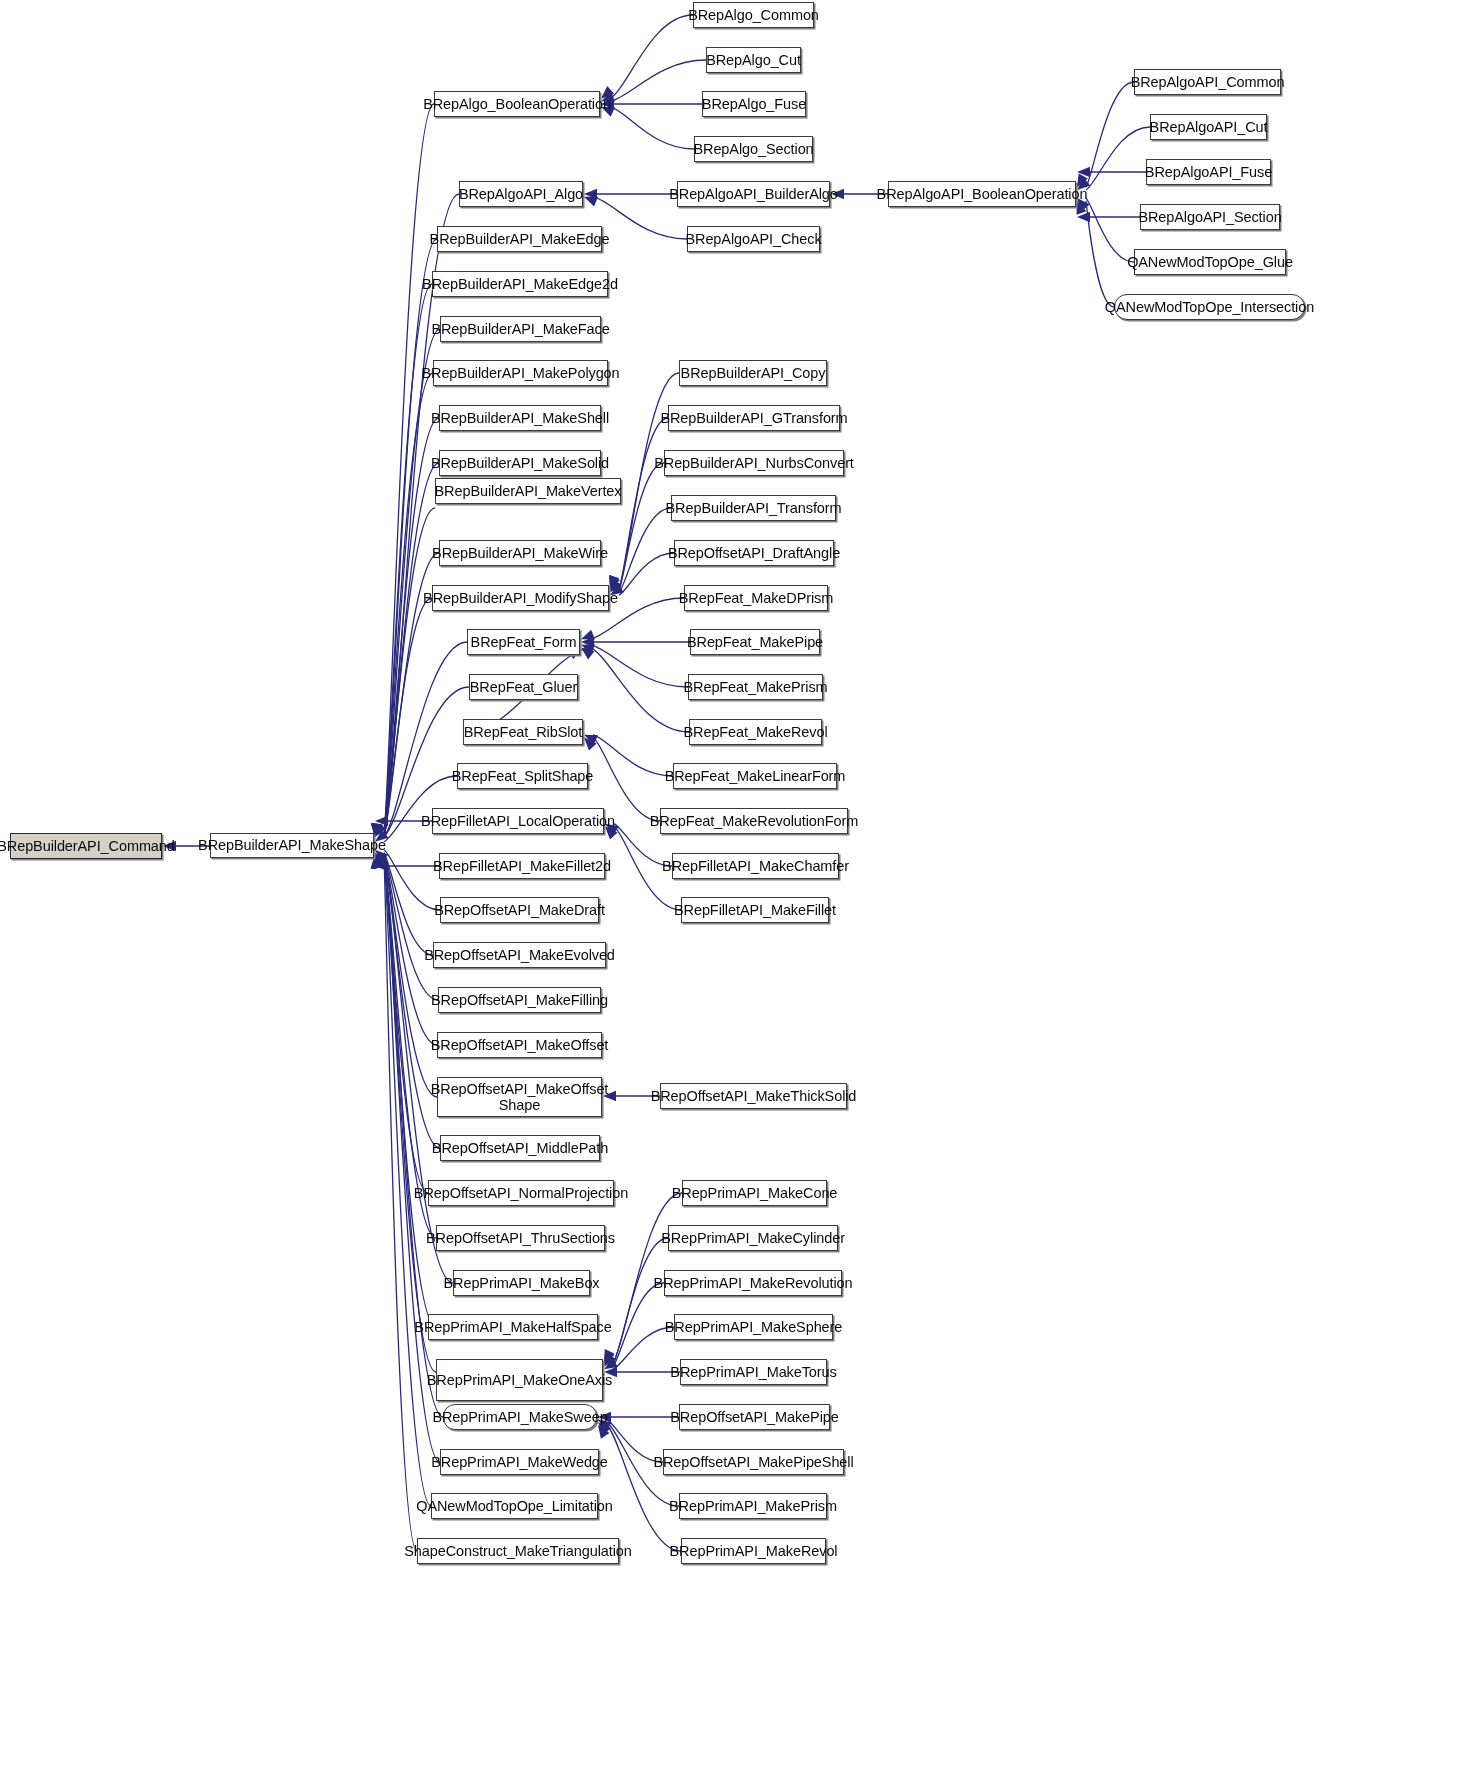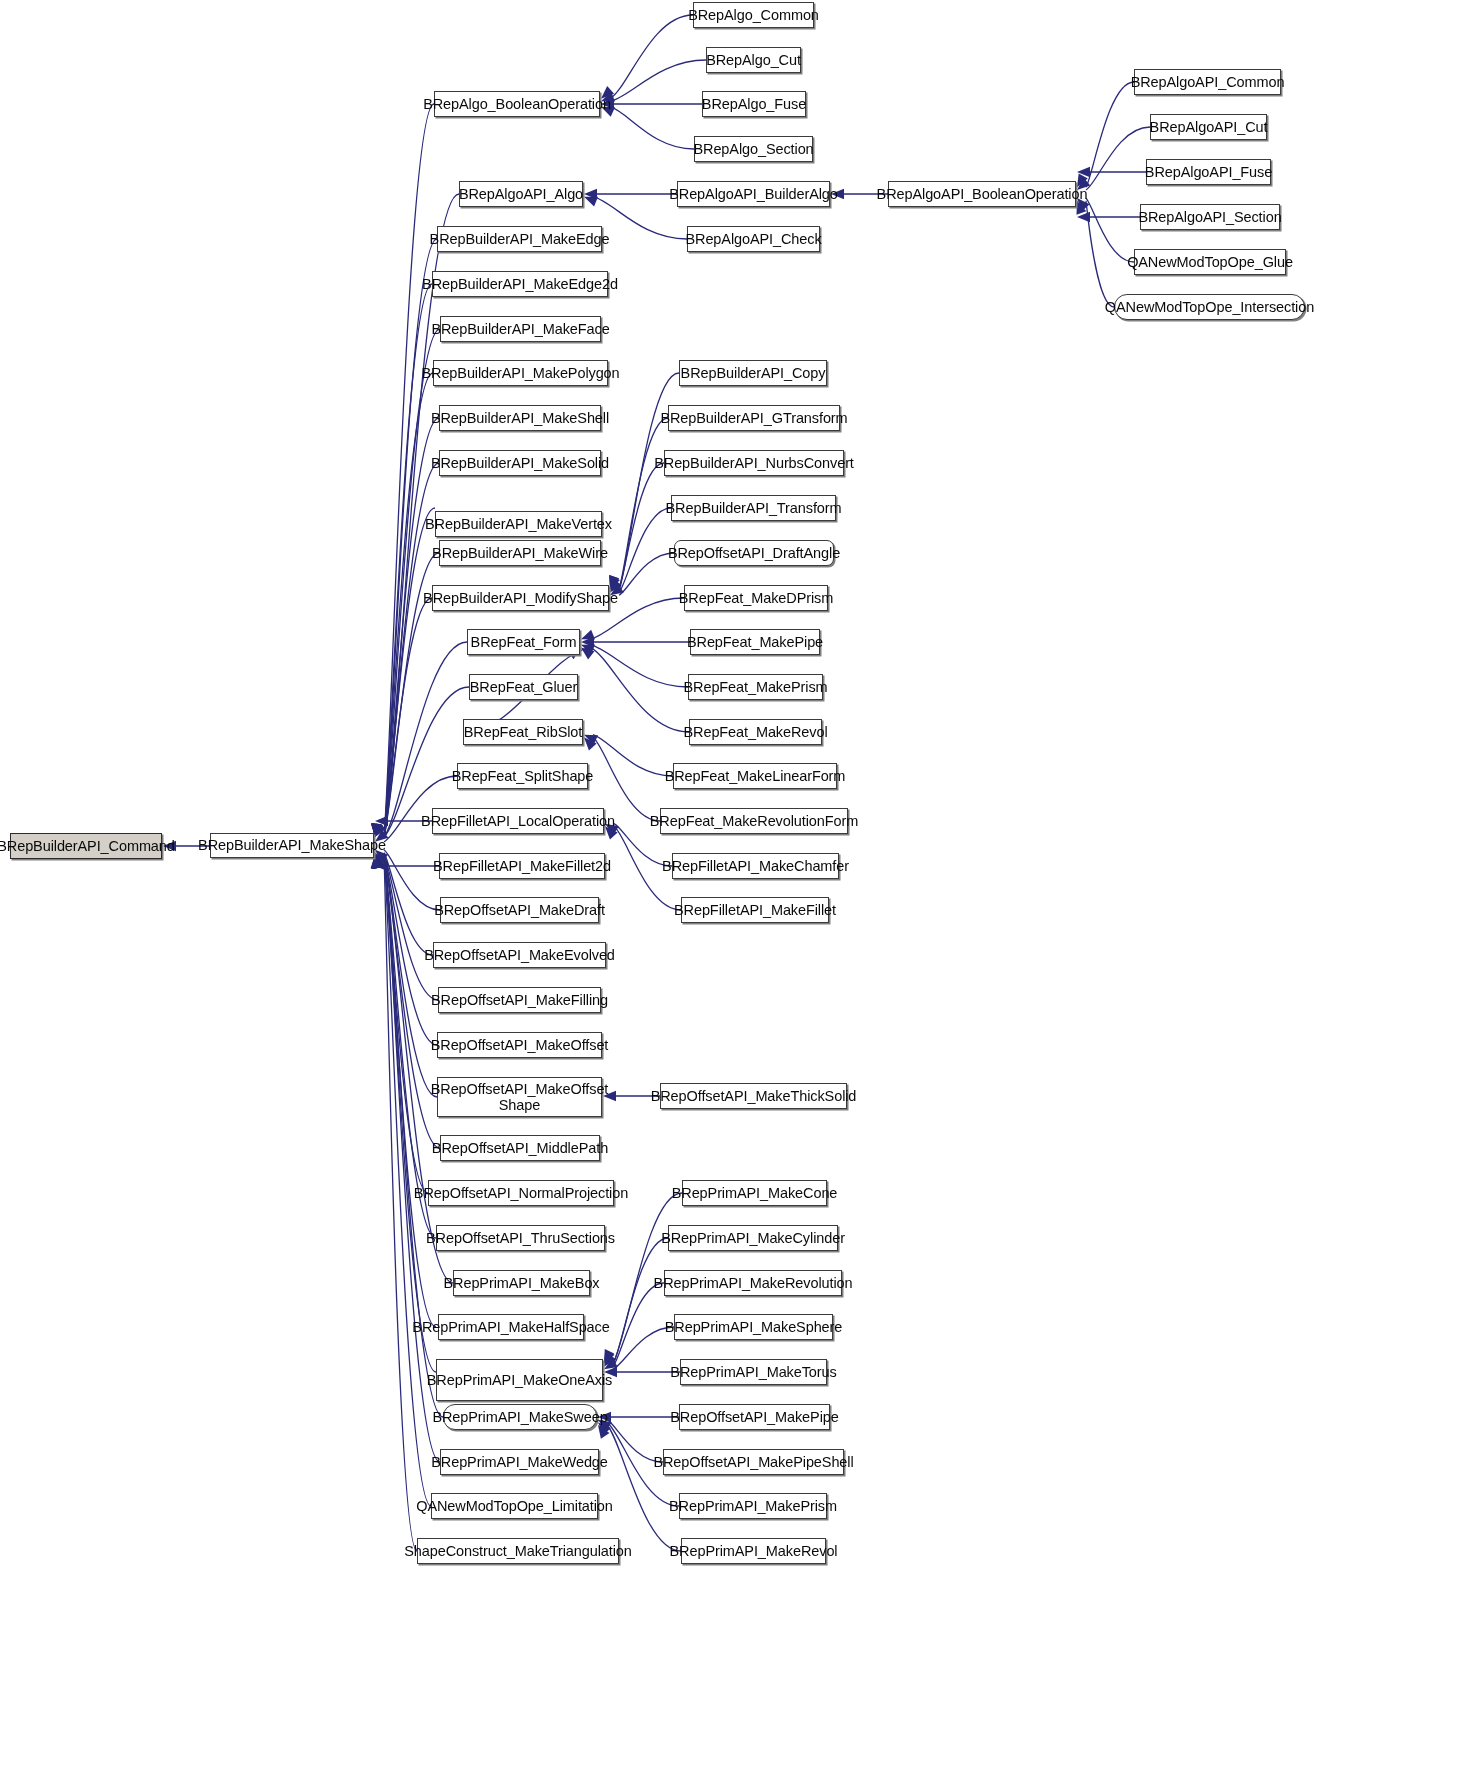--- a/index.html
+++ b/index.html
@@ -207,28 +207,28 @@
     <div class="node" style="left: 1146px; top: 159px; width: 125px; height: 26px;">BRepAlgoAPI_Fuse</div>
     <div class="node" style="left: 1140px; top: 204px; width: 140px; height: 26px;">BRepAlgoAPI_Section</div>
     <div class="node" style="left: 1134px; top: 249px; width: 152px; height: 26px;">QANewModTopOpe_Glue</div>
     <div class="node" style="left: 1114px; top: 294px; width: 191px; height: 26px; border-radius: 13px;">QANewModTopOpe_Intersection</div>
     <div class="node" style="left: 437px; top: 226px; width: 165px; height: 26px;">BRepBuilderAPI_MakeEdge</div>
     <div class="node" style="left: 432px; top: 271px; width: 176px; height: 26px;">BRepBuilderAPI_MakeEdge2d</div>
     <div class="node" style="left: 440px; top: 316px; width: 161px; height: 26px;">BRepBuilderAPI_MakeFace</div>
     <div class="node" style="left: 433px; top: 360px; width: 175px; height: 26px;">BRepBuilderAPI_MakePolygon</div>
     <div class="node" style="left: 439px; top: 405px; width: 162px; height: 26px;">BRepBuilderAPI_MakeShell</div>
     <div class="node" style="left: 439px; top: 450px; width: 162px; height: 26px;">BRepBuilderAPI_MakeSolid</div>
-    <div class="node" style="left: 435px; top: 511px; width: 167px; height: 26px;">BRepBuilderAPI_MakeVertex</div>
+    <div class="node" style="left: 435px; top: 478px; width: 186px; height: 26px;">BRepBuilderAPI_MakeVertex</div>
     <div class="node" style="left: 439px; top: 540px; width: 162px; height: 26px;">BRepBuilderAPI_MakeWire</div>
     <div class="node" style="left: 432px; top: 585px; width: 177px; height: 26px;">BRepBuilderAPI_ModifyShape</div>
     <div class="node" style="left: 679px; top: 360px; width: 148px; height: 26px;">BRepBuilderAPI_Copy</div>
     <div class="node" style="left: 668px; top: 405px; width: 172px; height: 26px;">BRepBuilderAPI_GTransform</div>
     <div class="node" style="left: 664px; top: 450px; width: 180px; height: 26px;">BRepBuilderAPI_NurbsConvert</div>
     <div class="node" style="left: 671px; top: 495px; width: 165px; height: 26px;">BRepBuilderAPI_Transform</div>
-    <div class="node" style="left: 674px; top: 540px; width: 160px; height: 26px; border-radius: 7px;">BRepOffsetAPI_DraftAngle</div>
+    <div class="node" style="left: 674px; top: 540px; width: 160px; height: 26px;">BRepOffsetAPI_DraftAngle</div>
     <div class="node" style="left: 467px; top: 629px; width: 113px; height: 26px;">BRepFeat_Form</div>
     <div class="node" style="left: 684px; top: 585px; width: 144px; height: 26px;">BRepFeat_MakeDPrism</div>
     <div class="node" style="left: 690px; top: 629px; width: 130px; height: 26px;">BRepFeat_MakePipe</div>
     <div class="node" style="left: 688px; top: 674px; width: 135px; height: 26px;">BRepFeat_MakePrism</div>
     <div class="node" style="left: 689px; top: 719px; width: 133px; height: 26px;">BRepFeat_MakeRevol</div>
     <div class="node" style="left: 469px; top: 674px; width: 109px; height: 26px;">BRepFeat_Gluer</div>
     <div class="node" style="left: 463px; top: 719px; width: 120px; height: 26px;">BRepFeat_RibSlot</div>
     <div class="node" style="left: 673px; top: 763px; width: 164px; height: 26px;">BRepFeat_MakeLinearForm</div>
     <div class="node" style="left: 660px; top: 808px; width: 188px; height: 26px;">BRepFeat_MakeRevolutionForm</div>
     <div class="node" style="left: 457px; top: 763px; width: 131px; height: 26px;">BRepFeat_SplitShape</div>
@@ -240,21 +240,21 @@
     <div class="node" style="left: 433px; top: 942px; width: 173px; height: 26px;">BRepOffsetAPI_MakeEvolved</div>
     <div class="node" style="left: 438px; top: 987px; width: 163px; height: 26px;">BRepOffsetAPI_MakeFilling</div>
     <div class="node" style="left: 437px; top: 1032px; width: 165px; height: 26px;">BRepOffsetAPI_MakeOffset</div>
     <div class="node" style="left: 437px; top: 1077px; width: 165px; height: 40px;">BRepOffsetAPI_MakeOffset
 Shape</div>
     <div class="node" style="left: 660px; top: 1083px; width: 187px; height: 26px;">BRepOffsetAPI_MakeThickSolid</div>
     <div class="node" style="left: 440px; top: 1135px; width: 160px; height: 26px;">BRepOffsetAPI_MiddlePath</div>
     <div class="node" style="left: 428px; top: 1180px; width: 186px; height: 26px;">BRepOffsetAPI_NormalProjection</div>
     <div class="node" style="left: 436px; top: 1225px; width: 169px; height: 26px;">BRepOffsetAPI_ThruSections</div>
     <div class="node" style="left: 453px; top: 1270px; width: 137px; height: 26px;">BRepPrimAPI_MakeBox</div>
-    <div class="node" style="left: 438px; top: 1314px; width: 146px; height: 26px;">BRepPrimAPI_MakeHalfSpace</div>
+    <div class="node" style="left: 428px; top: 1314px; width: 170px; height: 26px;">BRepPrimAPI_MakeHalfSpace</div>
     <div class="node" style="left: 436px; top: 1359px; width: 167px; height: 42px;">BRepPrimAPI_MakeOneAxis</div>
     <div class="node" style="left: 443px; top: 1404px; width: 154px; height: 26px; border-radius: 12px;">BRepPrimAPI_MakeSweep</div>
     <div class="node" style="left: 440px; top: 1449px; width: 159px; height: 26px;">BRepPrimAPI_MakeWedge</div>
     <div class="node" style="left: 431px; top: 1493px; width: 167px; height: 26px;">QANewModTopOpe_Limitation</div>
     <div class="node" style="left: 417px; top: 1538px; width: 202px; height: 26px;">ShapeConstruct_MakeTriangulation</div>
     <div class="node" style="left: 682px; top: 1180px; width: 145px; height: 26px;">BRepPrimAPI_MakeCone</div>
     <div class="node" style="left: 668px; top: 1225px; width: 170px; height: 26px;">BRepPrimAPI_MakeCylinder</div>
     <div class="node" style="left: 664px; top: 1270px; width: 178px; height: 26px;">BRepPrimAPI_MakeRevolution</div>
     <div class="node" style="left: 674px; top: 1314px; width: 159px; height: 26px;">BRepPrimAPI_MakeSphere</div>
     <div class="node" style="left: 680px; top: 1359px; width: 147px; height: 26px;">BRepPrimAPI_MakeTorus</div>

